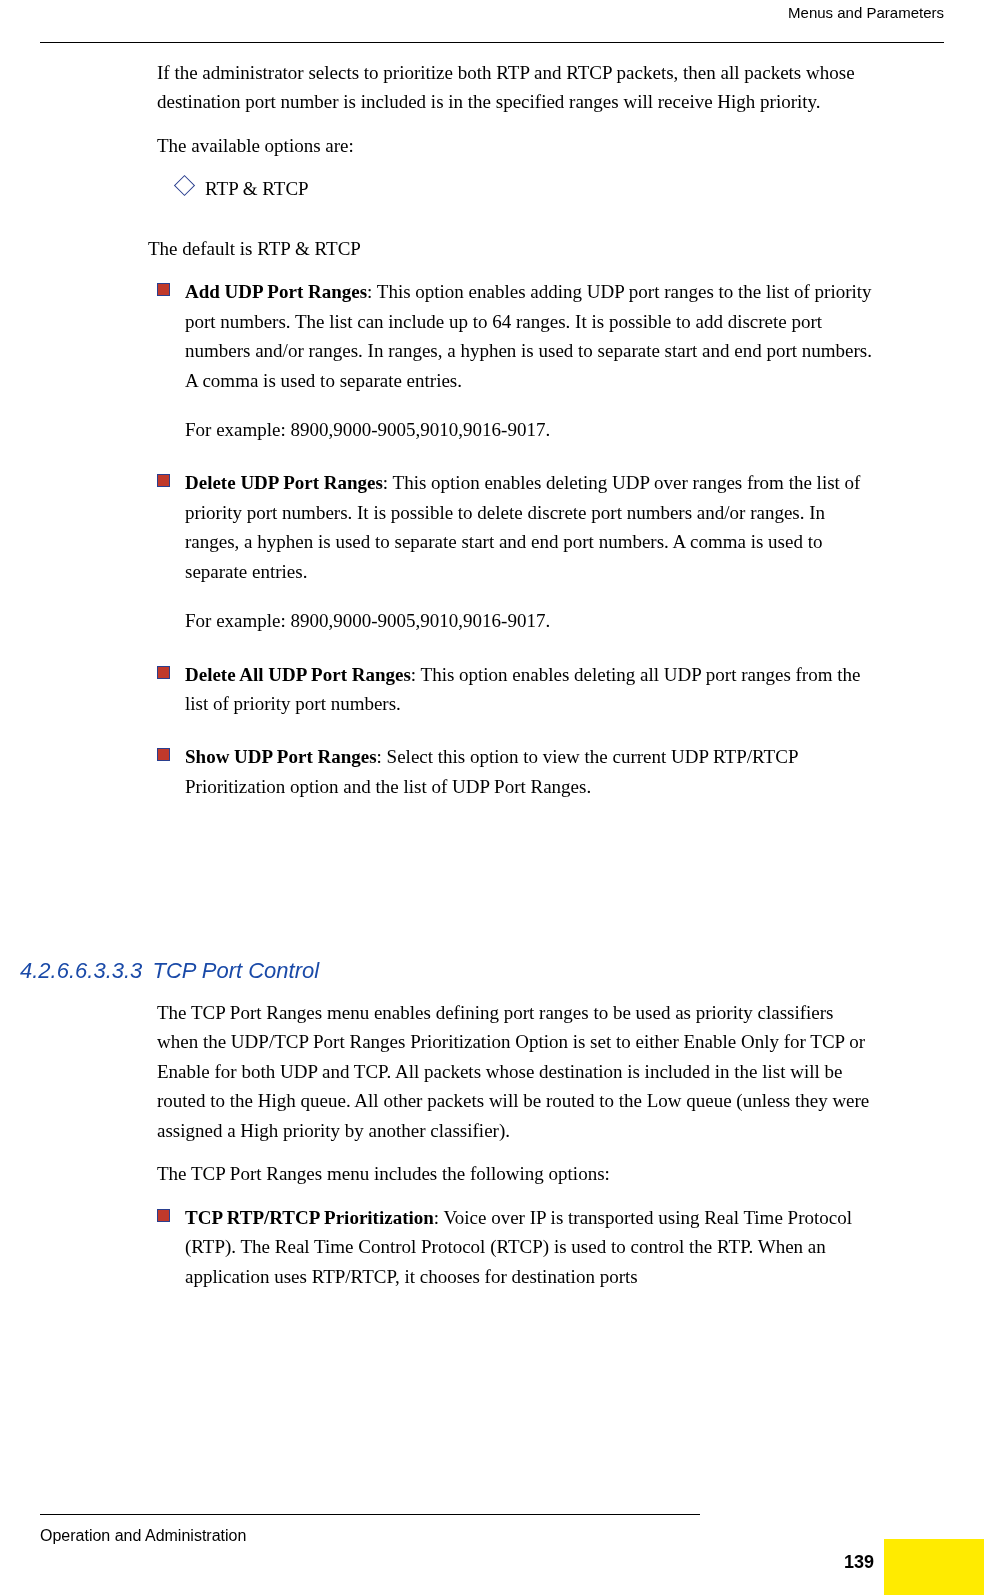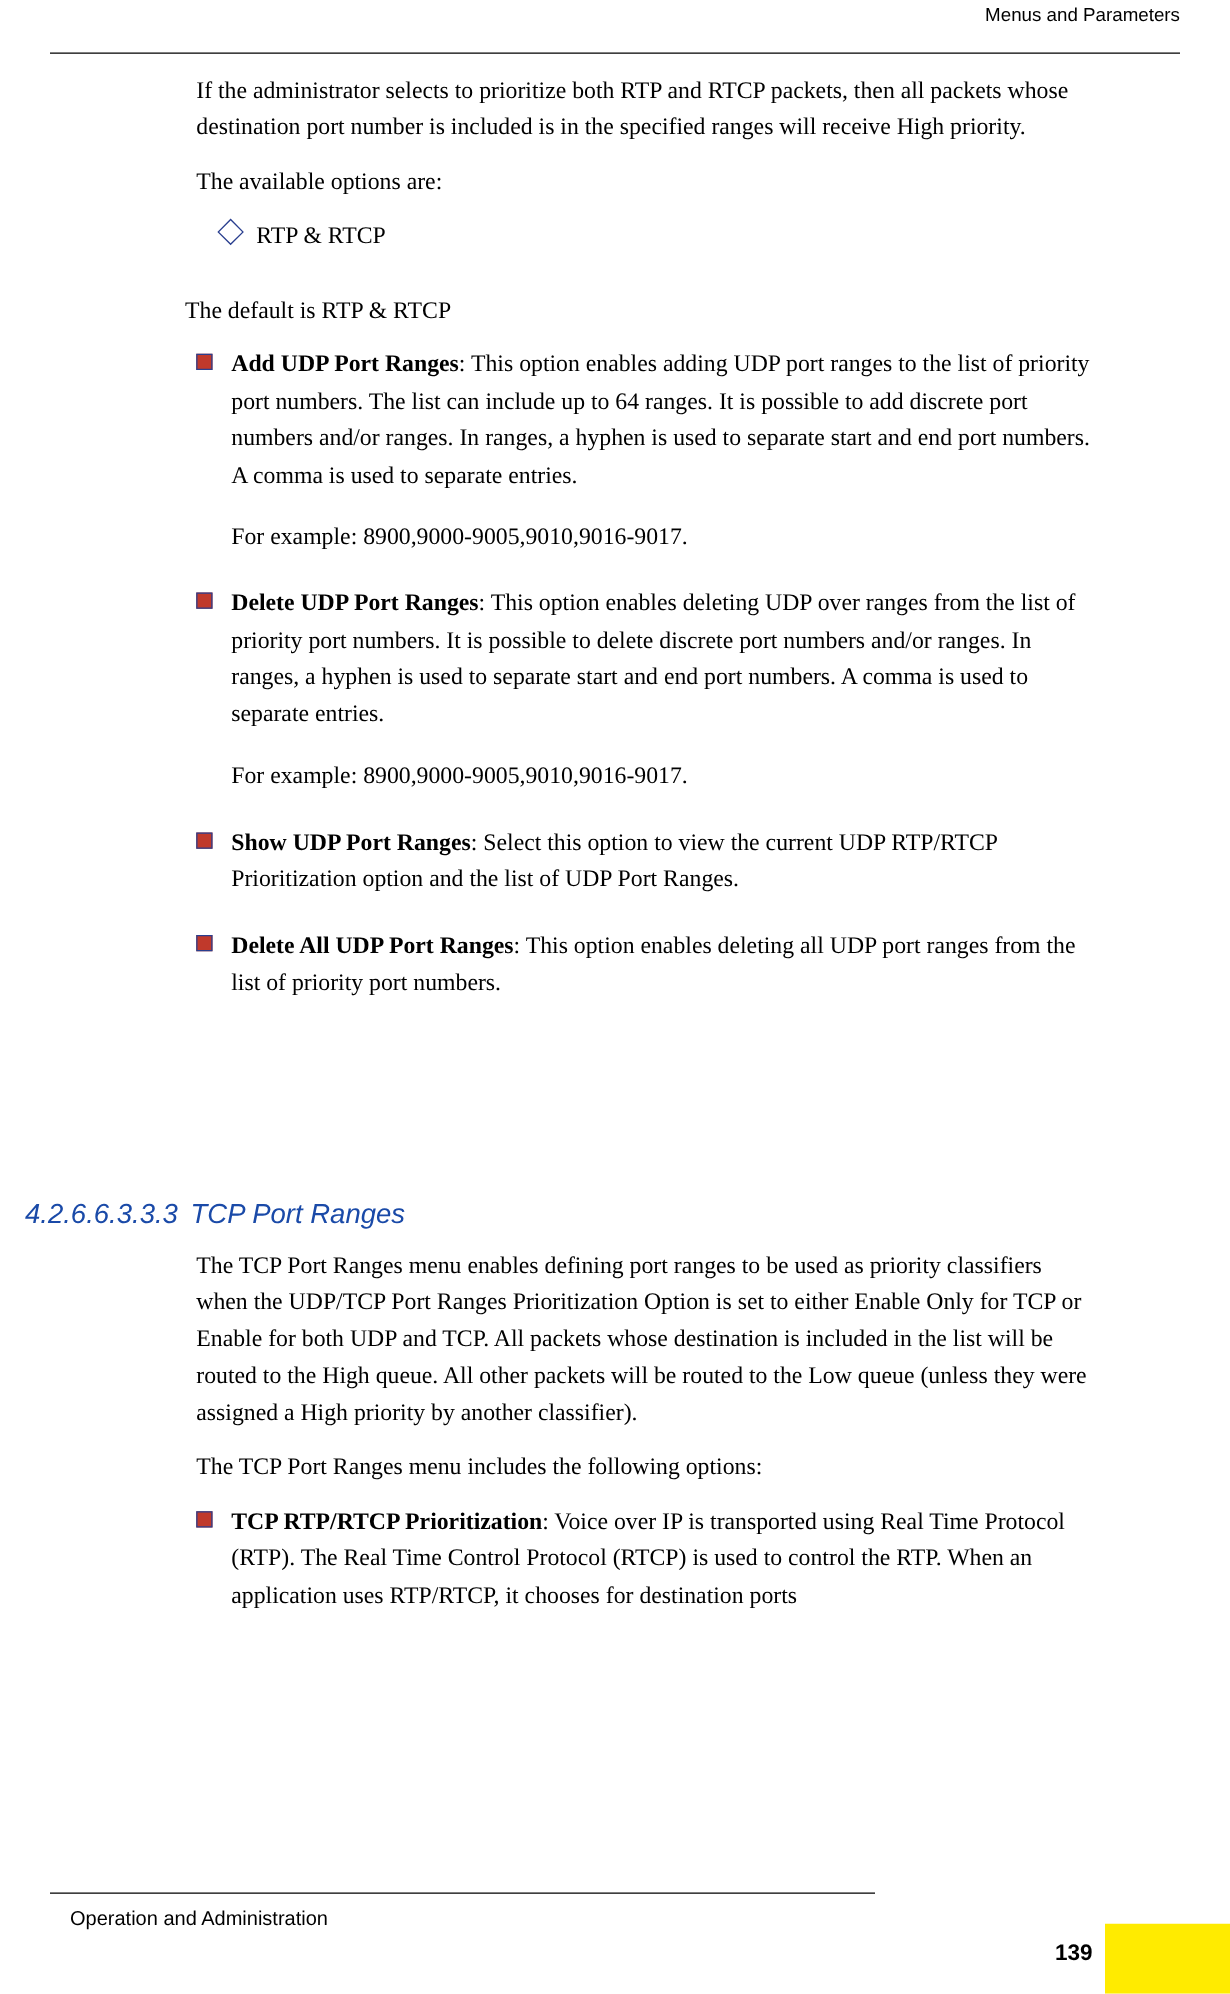--- a/index.html
+++ b/index.html
@@ -100,21 +100,21 @@
   }
   .footer-line {
     position: absolute;
     left: 40px;
     width: 660px;
     border-top: 1.5px solid #000;
     bottom: 80px;
   }
   .footer-text {
     position: absolute;
-    left: 56px;
+    left: 40px;
     bottom: 50px;
     font-family: Arial, Helvetica, sans-serif;
     font-size: 16px;
   }
   .page-number {
     position: absolute;
     right: 110px;
     bottom: 22px;
     font-family: Arial, Helvetica, sans-serif;
     font-weight: bold;
@@ -158,34 +158,34 @@
     </div>
 
     <div class="square-item">
       <span class="square"></span>
       <span class="bold">Delete UDP Port Ranges</span><span>: This option enables deleting UDP over ranges from the list of priority port numbers. It is possible to delete discrete port numbers and/or ranges. In ranges, a hyphen is used to separate start and end port numbers. A comma is used to separate entries.</span>
       <p class="para" style="margin-top:20px; margin-bottom:0;">For example: 8900,9000-9005,9010,9016-9017.</p>
     </div>
 
     <div class="square-item">
       <span class="square"></span>
+      <span class="bold">Delete All UDP Port Ranges</span><span>: This option enables deleting all UDP port ranges from the list of priority port numbers.</span>
+    </div>
+
+    <div class="square-item">
+      <span class="square"></span>
       <span class="bold">Show UDP Port Ranges</span><span>: Select this option to view the current UDP RTP/RTCP Prioritization option and the list of UDP Port Ranges.</span>
-    </div>
-
-    <div class="square-item">
-      <span class="square"></span>
-      <span class="bold">Delete All UDP Port Ranges</span><span>: This option enables deleting all UDP port ranges from the list of priority port numbers.</span>
     </div>
 
   </div>
 </div>
 
 <div class="section-heading" style="top:958px;">
   <span class="section-number">4.2.6.6.3.3.3</span>
-  <span class="section-title" style="margin-left:4px;">TCP Port Ranges</span>
+  <span class="section-title" style="margin-left:4px;">TCP Port Control</span>
 </div>
 
 <div class="content" style="top:998px;">
   <p class="para">The TCP Port Ranges menu enables defining port ranges to be used as priority classifiers when the UDP/TCP Port Ranges Prioritization Option is set to either Enable Only for TCP or Enable for both UDP and TCP. All packets whose destination is included in the list will be routed to the High queue. All other packets will be routed to the Low queue (unless they were assigned a High priority by another classifier).</p>
   <p class="para">The TCP Port Ranges menu includes the following options:</p>
 
   <div class="square-list">
     <div class="square-item">
       <span class="square"></span>
       <span class="bold">TCP RTP/RTCP Prioritization</span><span>: Voice over IP is transported using Real Time Protocol (RTP). The Real Time Control Protocol (RTCP) is used to control the RTP. When an application uses RTP/RTCP, it chooses for destination ports</span>

